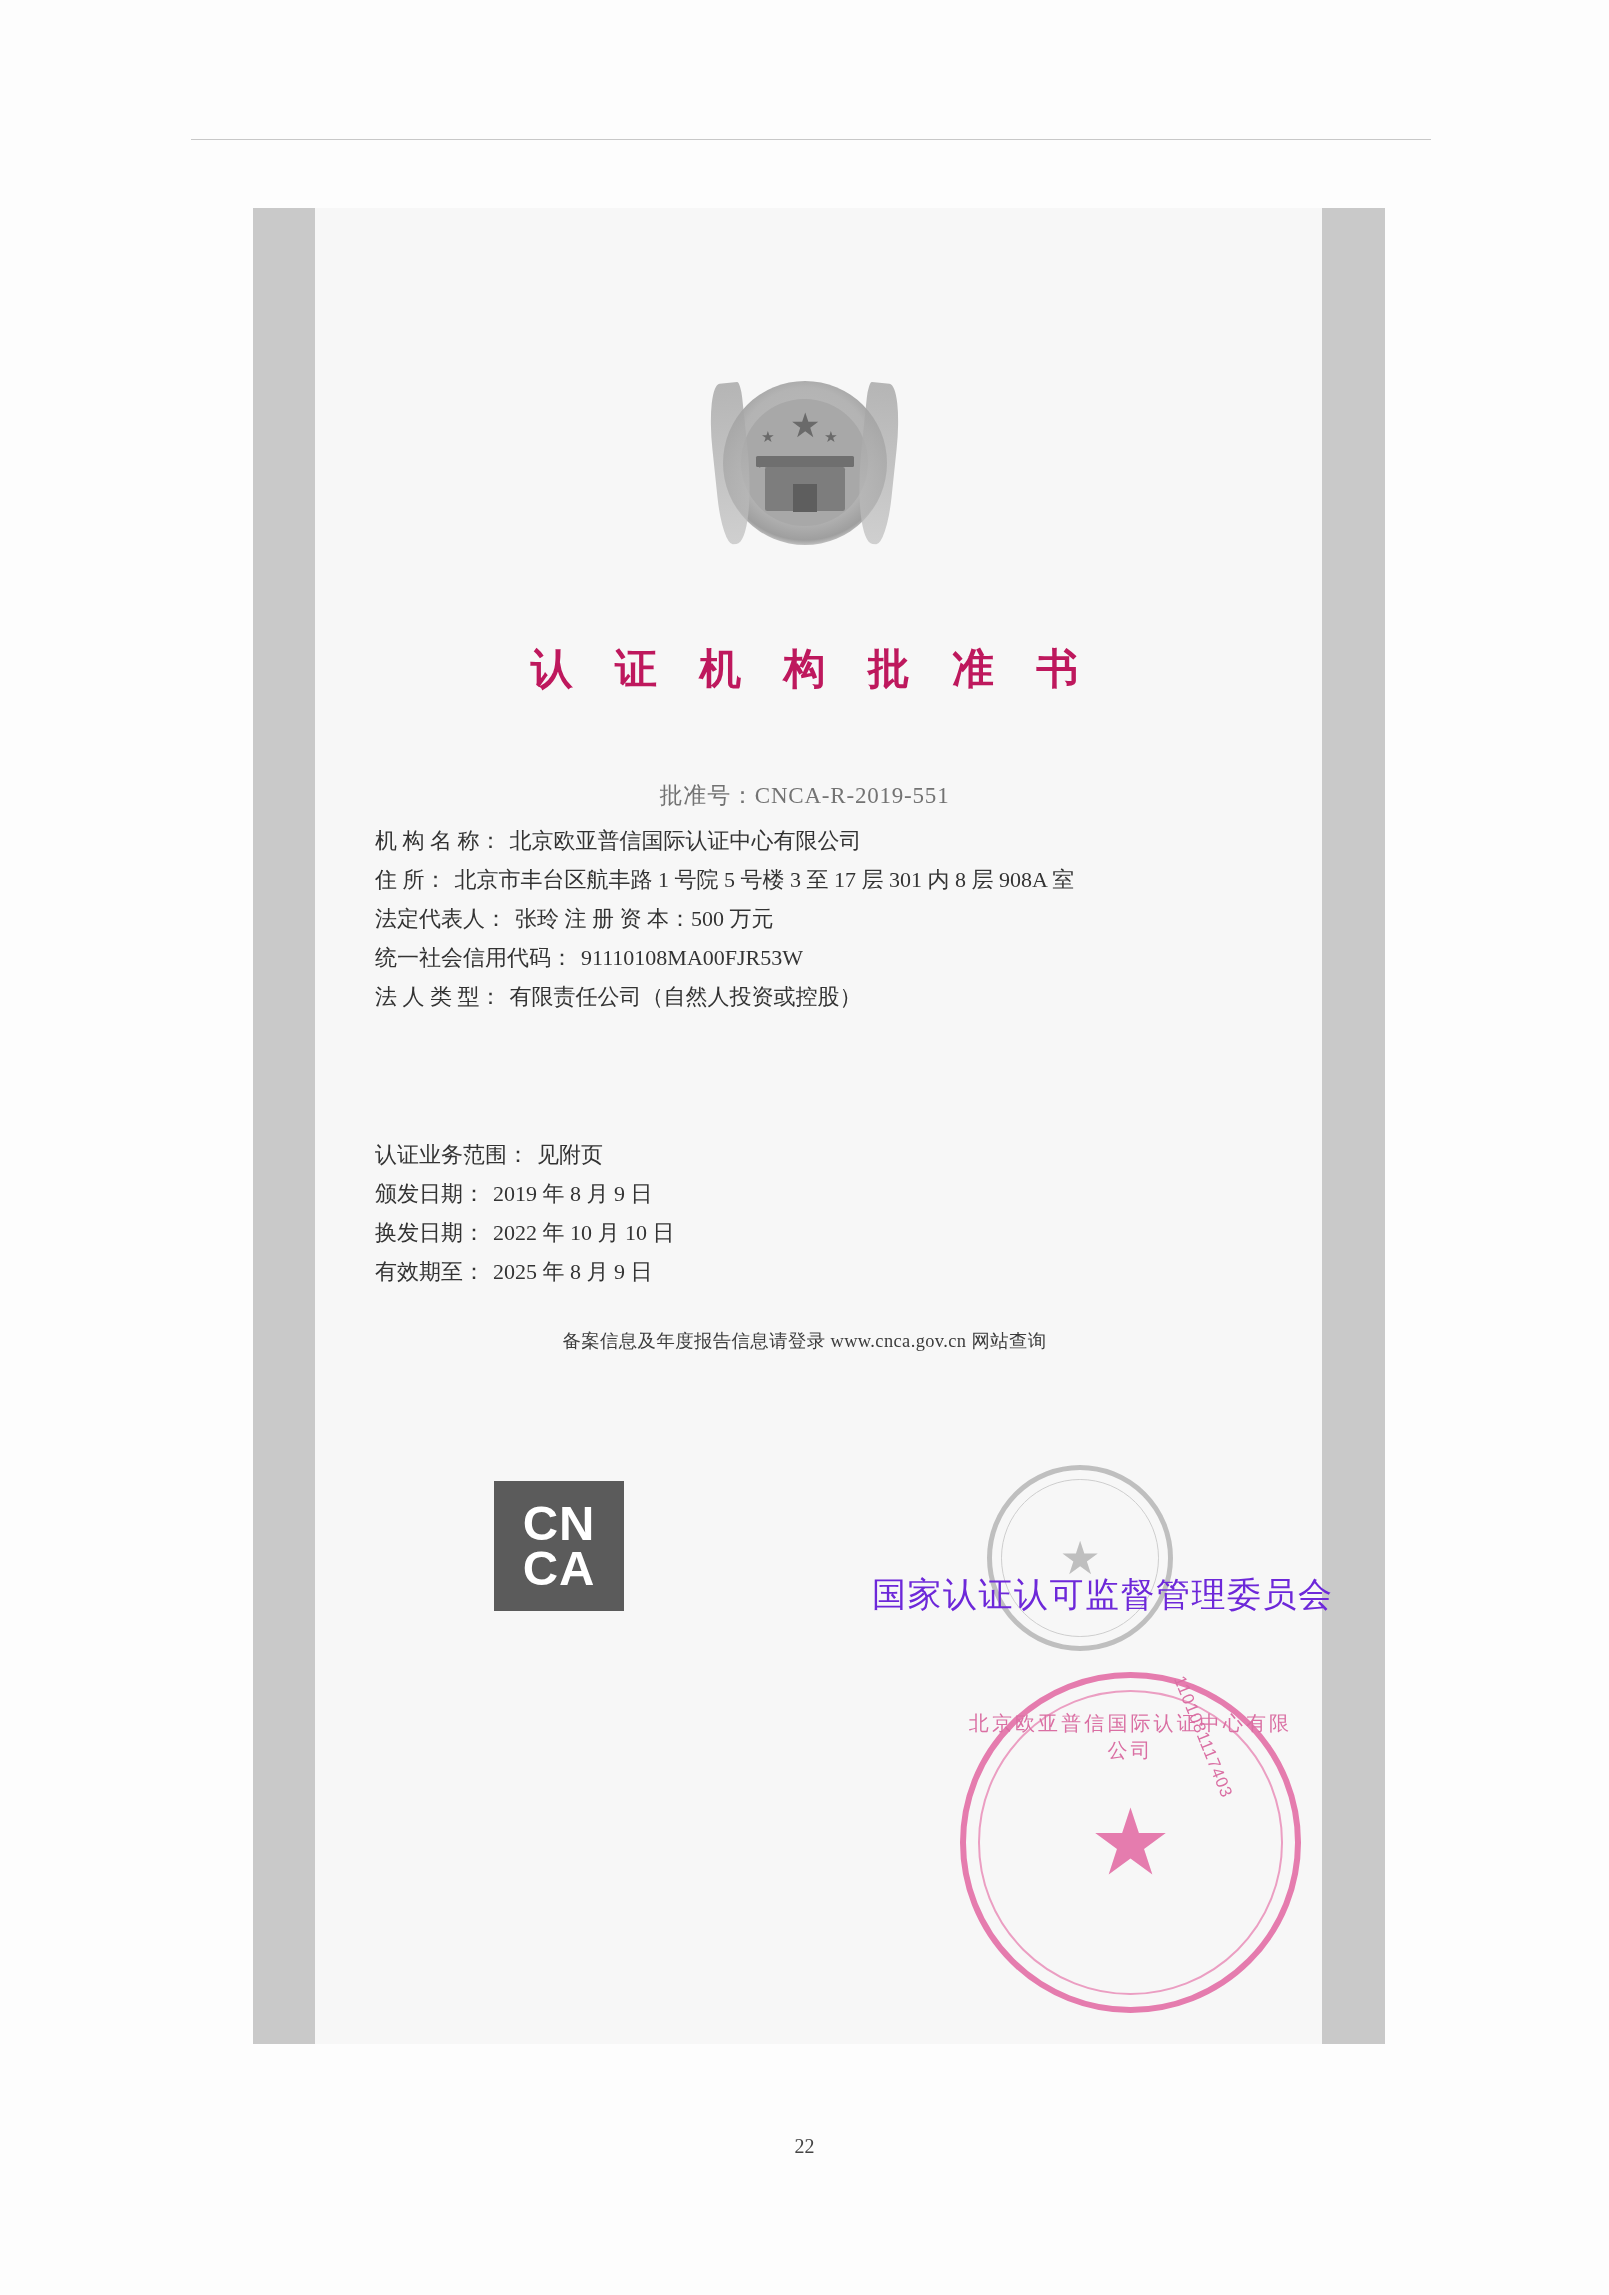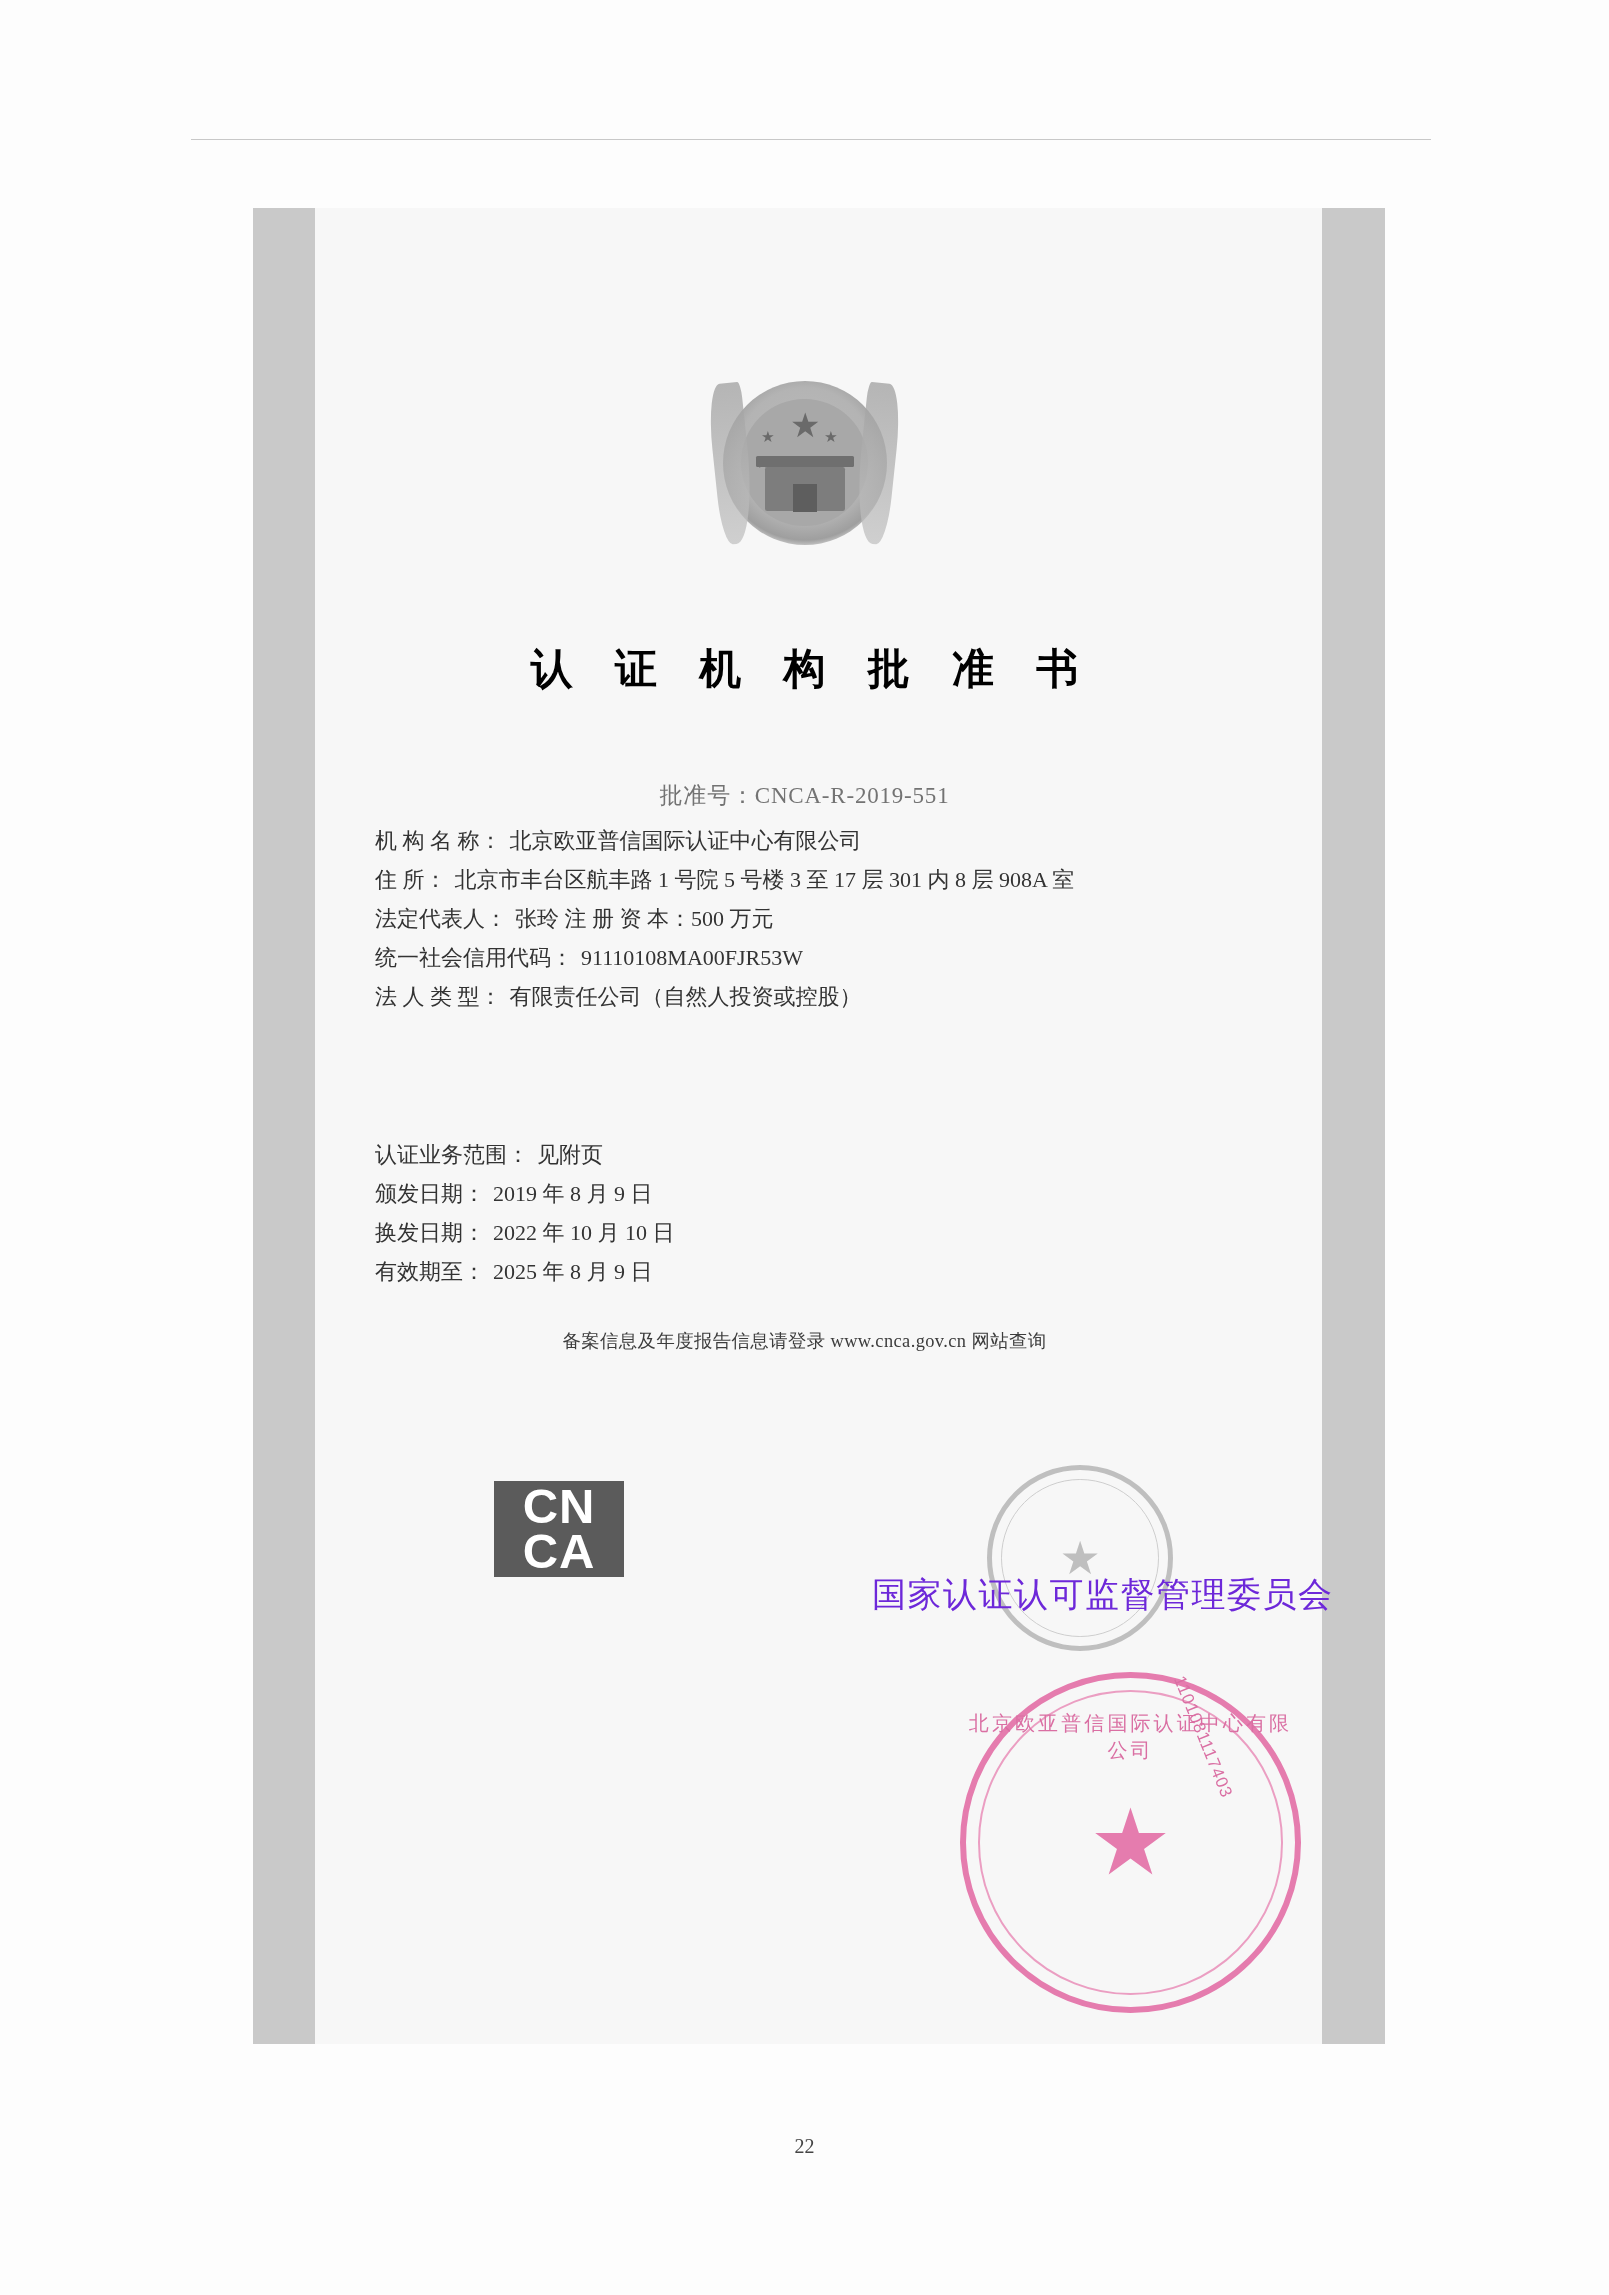--- a/index.html
+++ b/index.html
@@ -138,21 +138,21 @@
   
   .cert-title {
     position: absolute;
     left: 0; right: 0;
     top: 641px;
     text-align: center;
     font-family: "Liberation Sans", sans-serif;
     font-weight: bold;
     font-size: 42px;
     letter-spacing: 15.3px;
-    color: #000000;
+    color: #be185d;
     text-indent: 15.3px;
   }
 
   
   .approval-no {
     position: absolute;
     left: 0; right: 0;
     top: 780px;
     text-align: center;
     font-size: 23px;
@@ -200,21 +200,21 @@
     color: #3c3c3c;
     letter-spacing: 0.4px;
   }
 
   
   .cnca-logo {
     position: absolute;
     left: 494px;
     top: 1481px;
     width: 130px;
-    height: 96px;
+    height: 130px;
     background: #5b5b5b;
     color: #ffffff;
     font-family: "Liberation Sans", sans-serif;
     font-weight: bold;
     font-size: 49px;
     line-height: 0.92;
     letter-spacing: 0.8px;
     display: flex;
     flex-direction: column;
     align-items: center;

